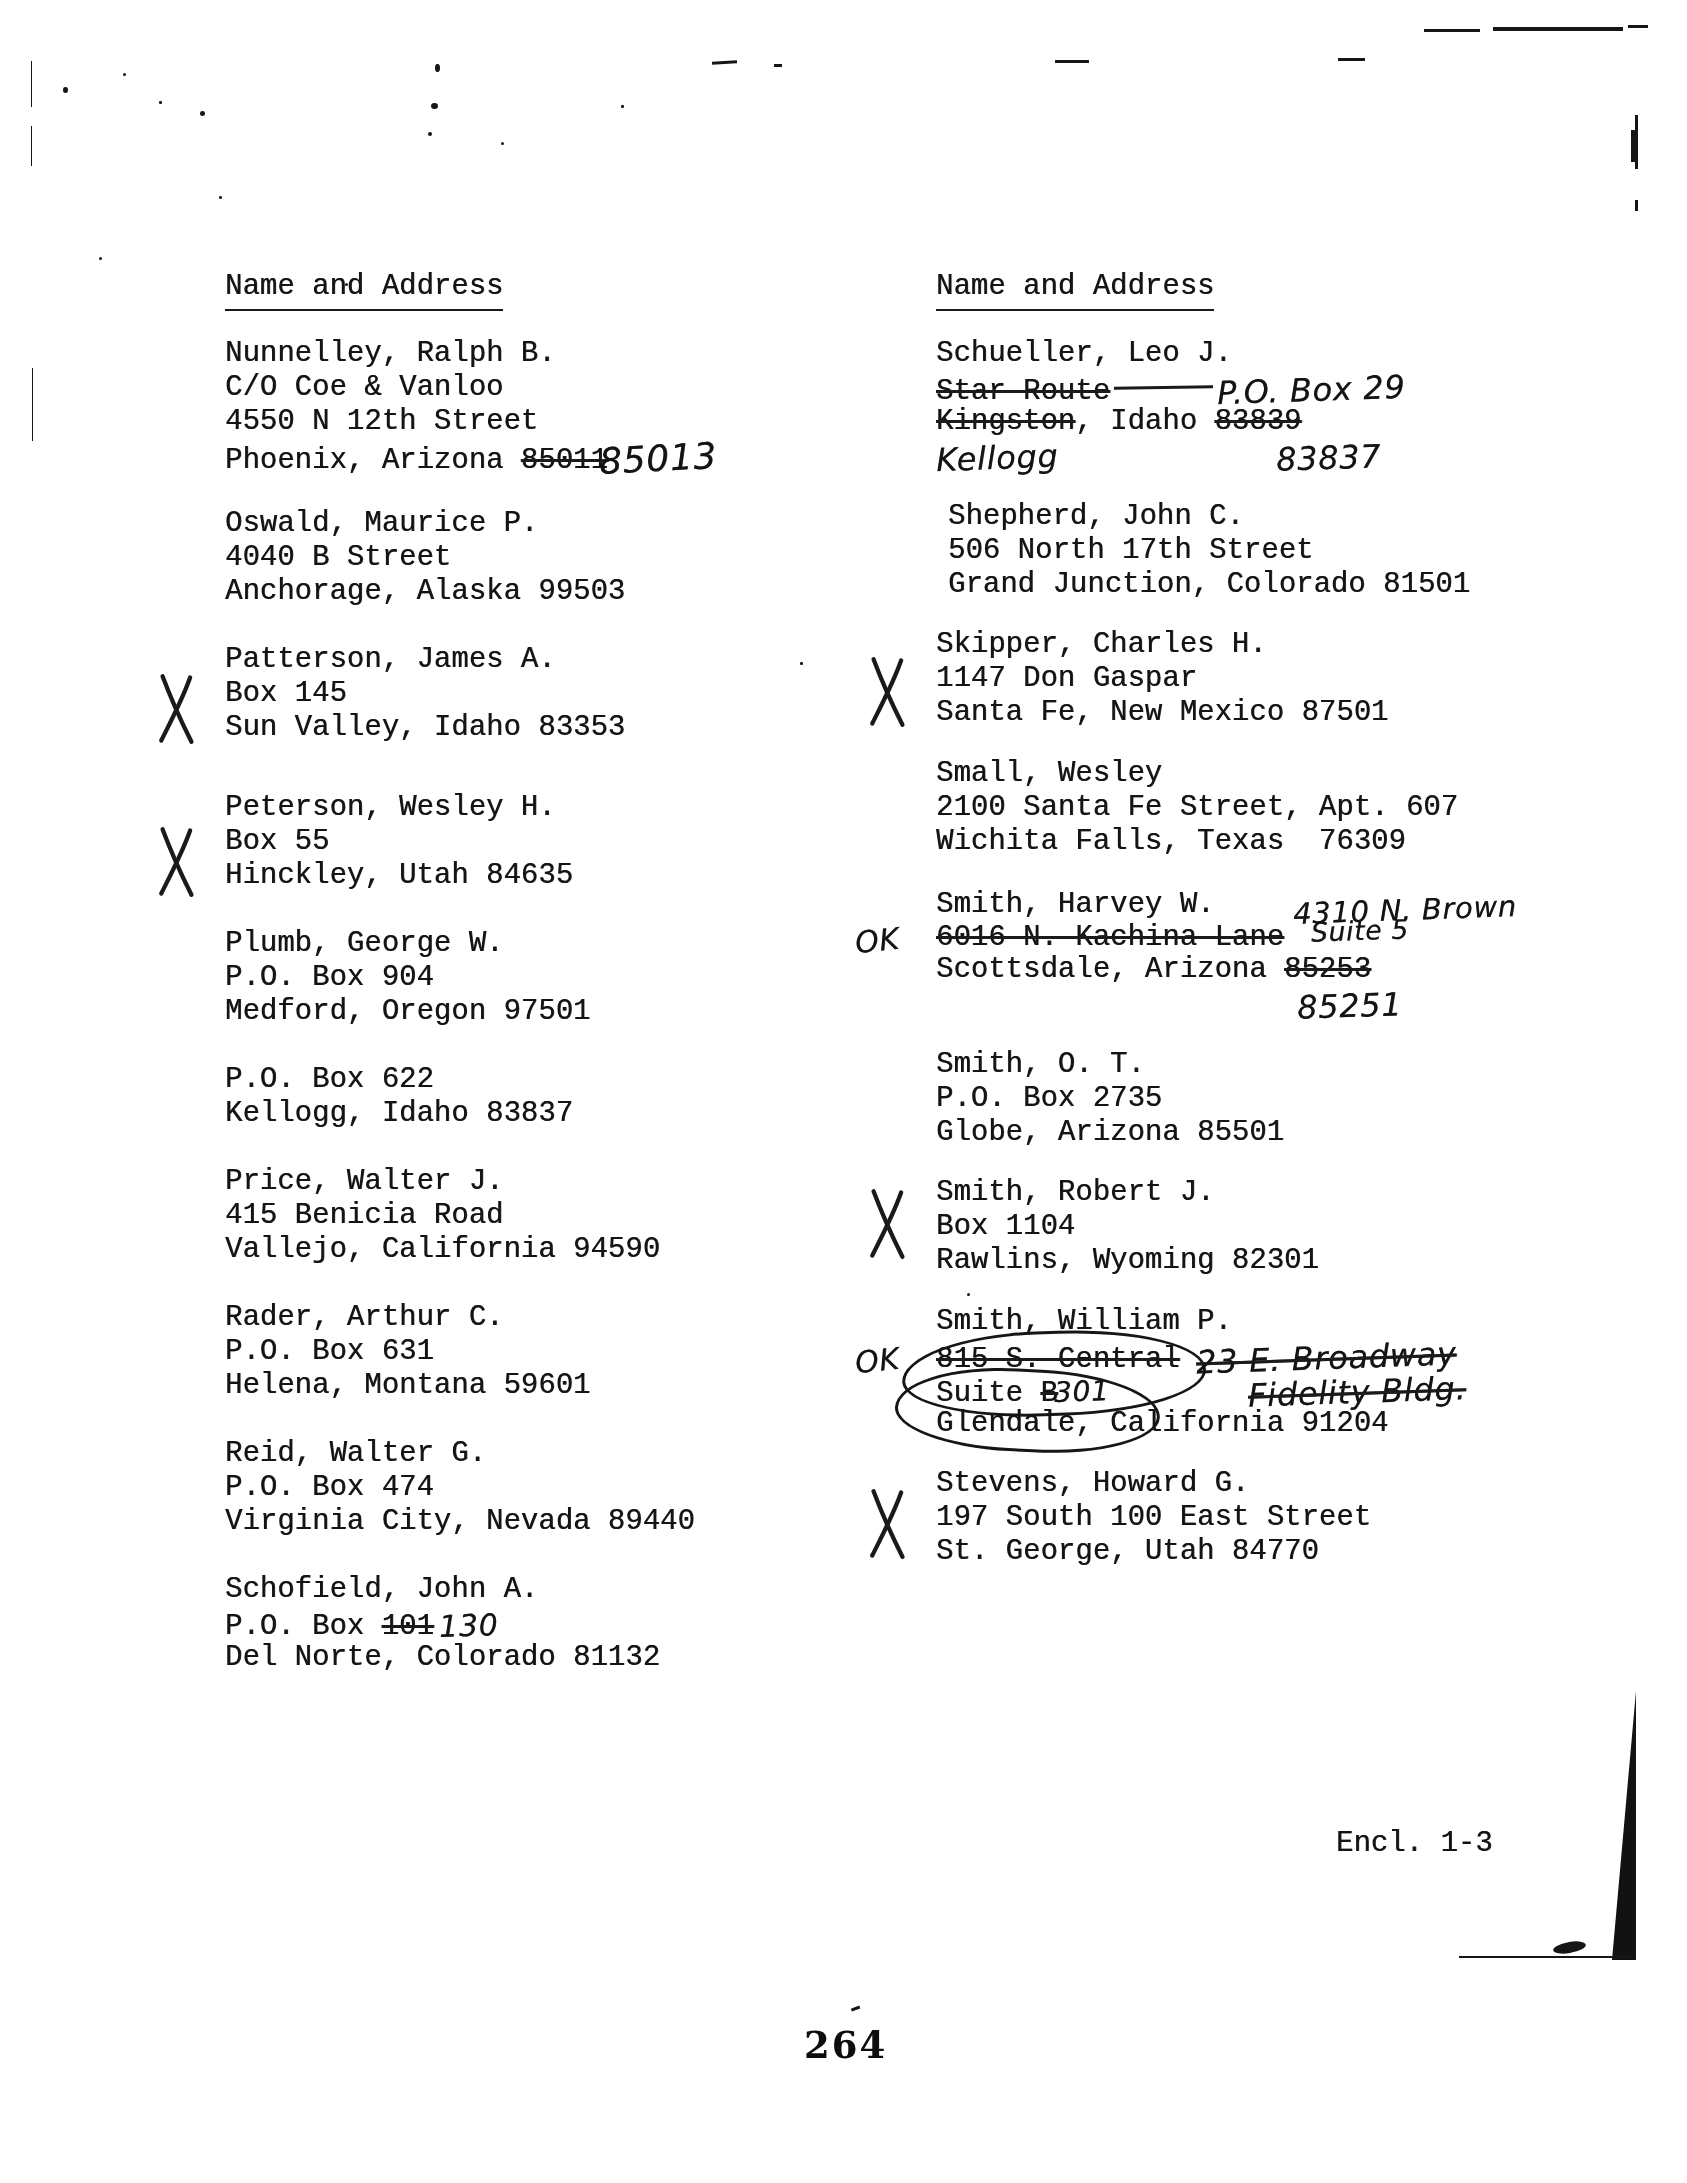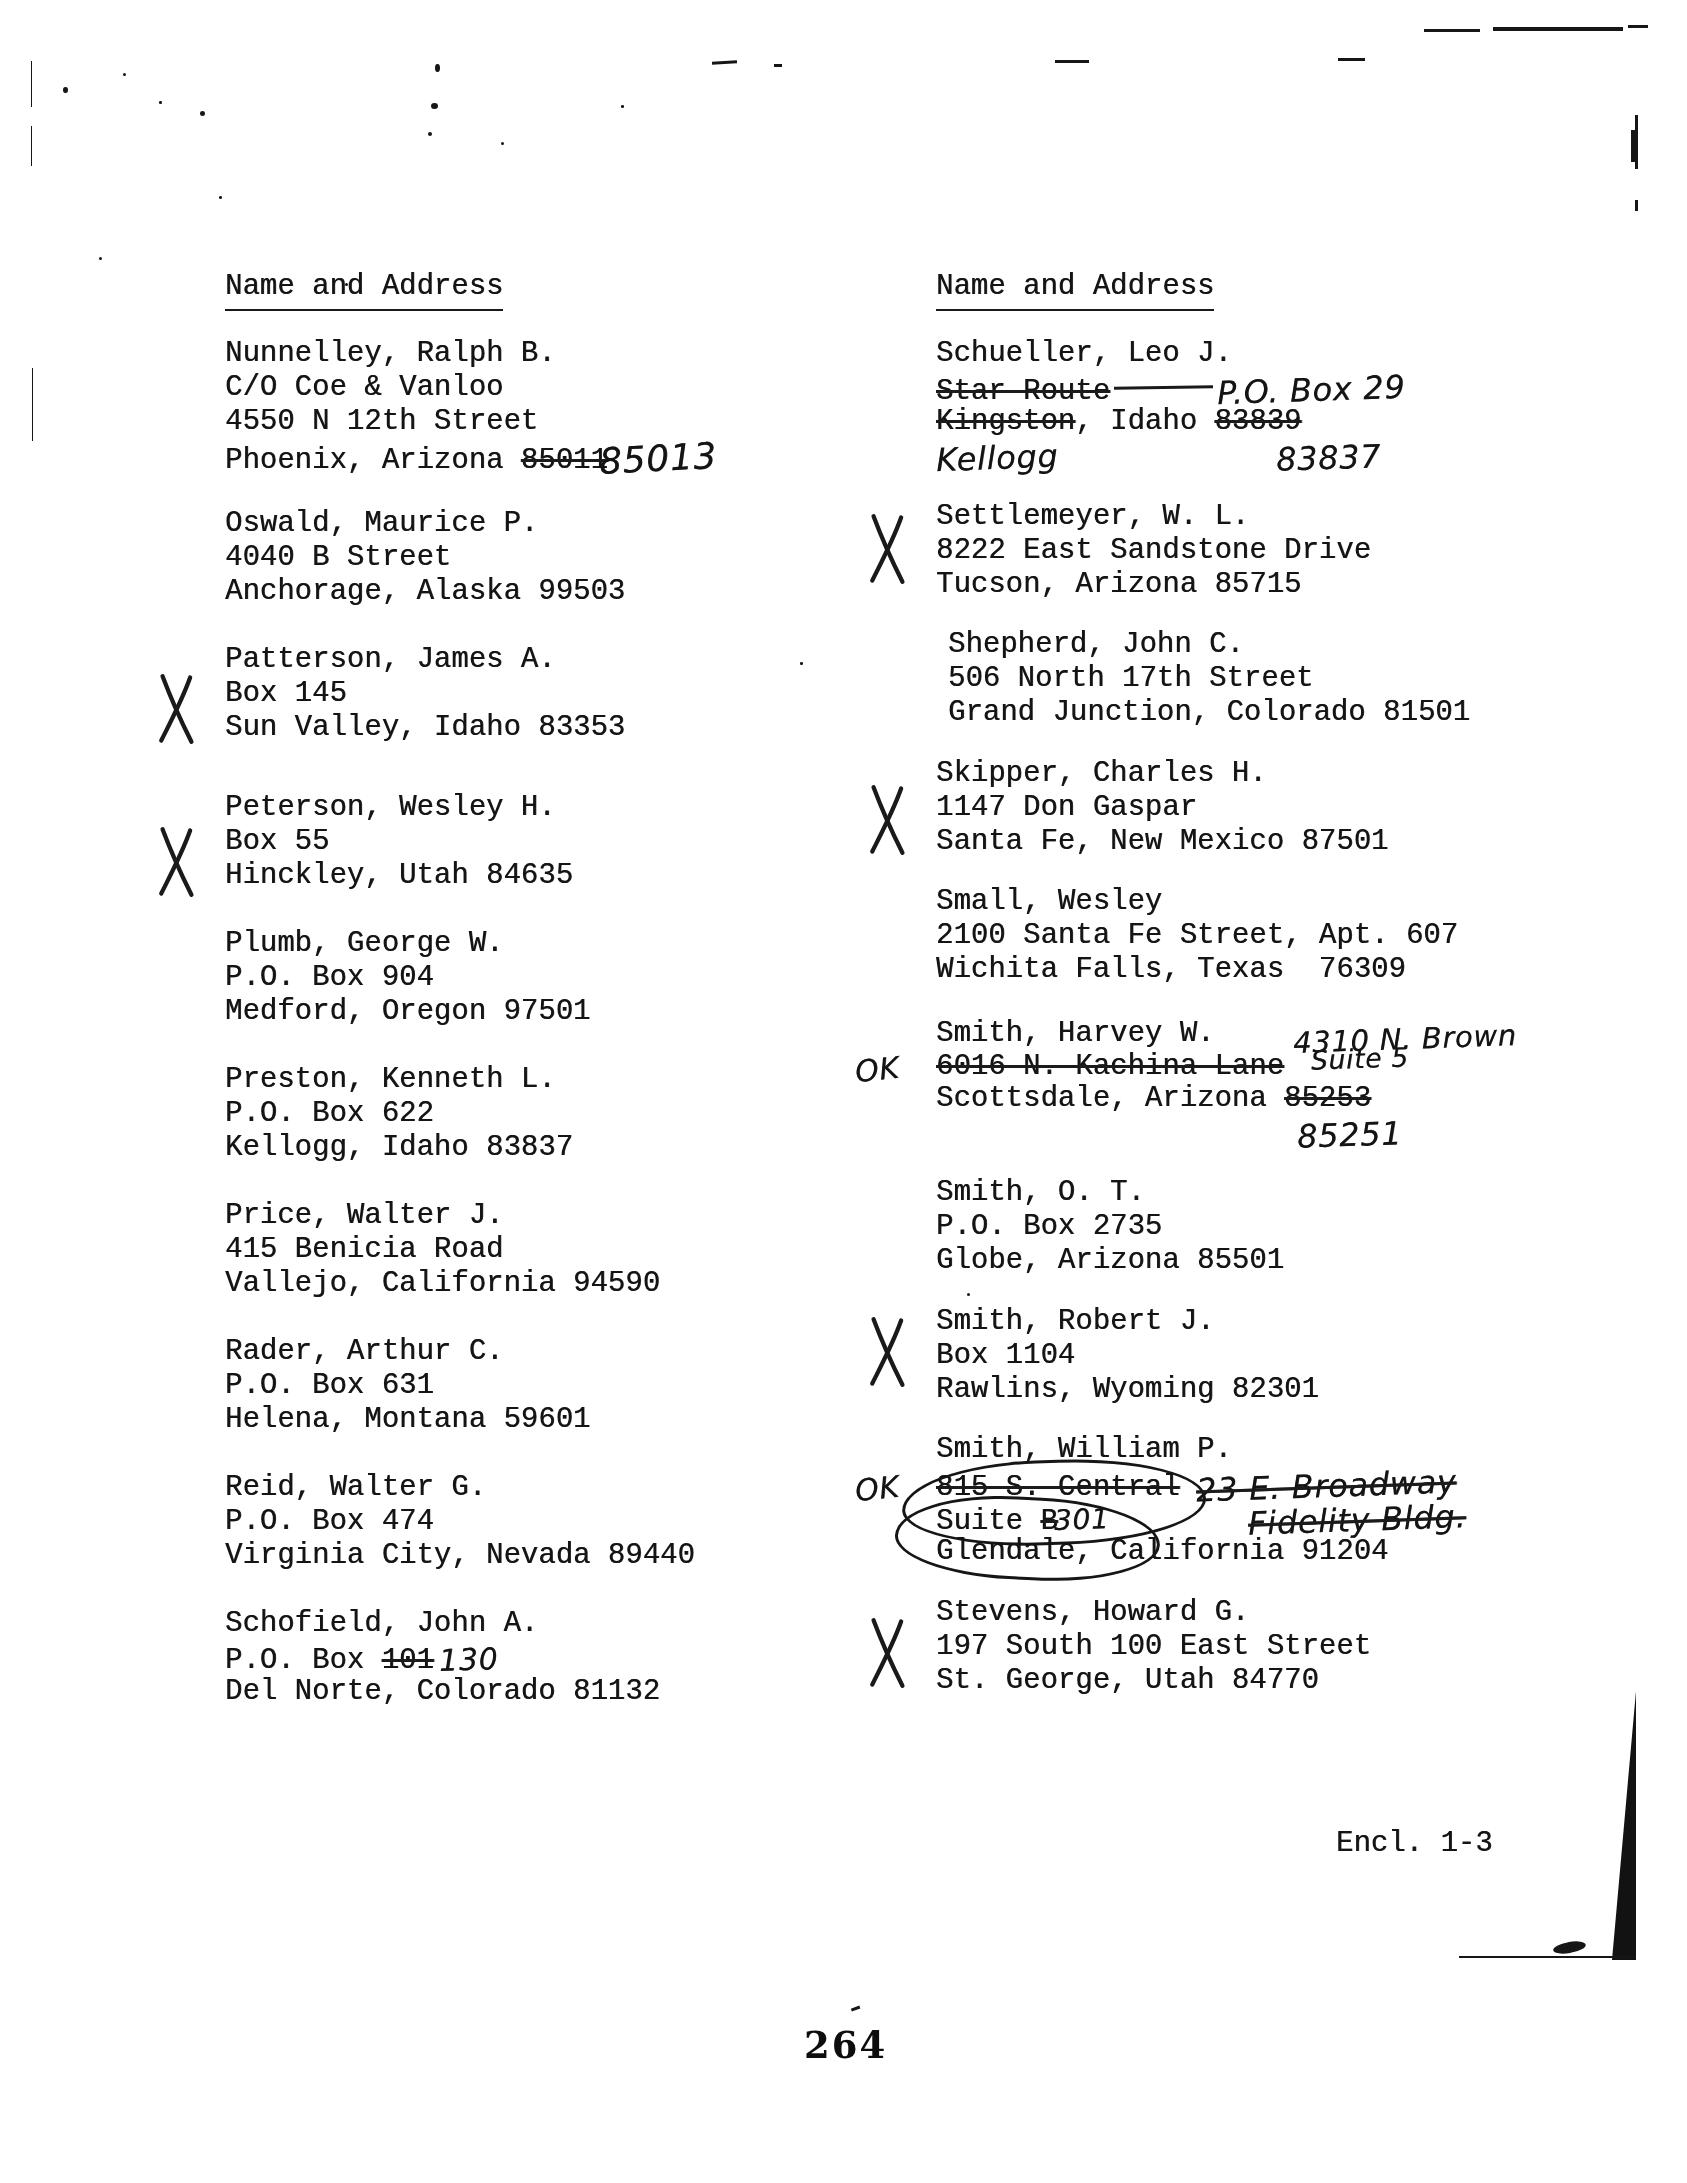--- a/index.html
+++ b/index.html
@@ -84,21 +84,20 @@
         <div class="line"><span class="typed">Peterson, Wesley H.</span></div>
         <div class="line"><span class="typed">Box 55</span></div>
         <div class="line"><span class="typed">Hinckley, Utah 84635</span></div>
       </div>
       <div class="entry" style="margin-bottom: 34px;">
         <div class="line"><span class="typed">Plumb, George W.</span></div>
         <div class="line"><span class="typed">P.O. Box 904</span></div>
         <div class="line"><span class="typed">Medford, Oregon 97501</span></div>
       </div>
       <div class="entry" style="margin-bottom: 34px;">
-        <div class="line"><span class="typed">Preston, Kenneth L.</span></div>
         <div class="line"><span class="typed">P.O. Box 622</span></div>
         <div class="line"><span class="typed">Kellogg, Idaho 83837</span></div>
       </div>
       <div class="entry" style="margin-bottom: 34px;">
         <div class="line"><span class="typed">Price, Walter J.</span></div>
         <div class="line"><span class="typed">415 Benicia Road</span></div>
         <div class="line"><span class="typed">Vallejo, California 94590</span></div>
       </div>
       <div class="entry" style="margin-bottom: 34px;">
         <div class="line"><span class="typed">Rader, Arthur C.</span></div>
@@ -115,29 +114,20 @@
         <div class="line"><span class="typed">P.O. Box </span><span class="typed struck">101</span><span class="hand h-md">130</span></div>
         <div class="line"><span class="typed">Del Norte, Colorado 81132</span></div>
       </div>
     </div>
   <div class="column" id="col-right" style="left:936px;top:337px;">
       <div class="entry" style="margin-bottom: 26.5px;">
         <div class="line"><span class="typed">Schueller, Leo J.</span></div>
         <div class="line"><span class="typed struck">Star Route</span><span class="seg-line" style="width: 99px;"></span><span class="hand">P.O. Box 29</span></div>
         <div class="line"><span class="typed struck">Kingston</span><span class="typed">, Idaho </span><span class="typed struck">83839</span></div>
         <div class="line"><span class="hand">Kellogg</span><span class="seg-space" style="width: 218px;"></span><span class="hand">83837</span></div>
-      </div>
-      <div class="entry" style="margin-bottom: 26.5px;">
-        <svg class="xm" width="42" height="74" viewBox="0 0 64 112" style="top: 12px;">
-          <path d="M10 6 C 22 38, 40 78, 54 106" fill="none" stroke="#1a1a1a" stroke-width="6.5" stroke-linecap="round"></path>
-          <path d="M52 8 C 40 42, 22 76, 8 104" fill="none" stroke="#1a1a1a" stroke-width="6.5" stroke-linecap="round"></path>
-        </svg>
-        <div class="line"><span class="typed">Settlemeyer, W. L.</span></div>
-        <div class="line"><span class="typed">8222 East Sandstone Drive</span></div>
-        <div class="line"><span class="typed">Tucson, Arizona 85715</span></div>
       </div>
       <div class="entry" style="margin-bottom: 26.5px; margin-left: 12px;">
         <div class="line"><span class="typed">Shepherd, John C.</span></div>
         <div class="line"><span class="typed">506 North 17th Street</span></div>
         <div class="line"><span class="typed">Grand Junction, Colorado 81501</span></div>
       </div>
       <div class="entry" style="margin-bottom: 26.5px;">
         <svg class="xm" width="42" height="74" viewBox="0 0 64 112" style="top: 26.5px;">
           <path d="M10 6 C 22 38, 40 78, 54 106" fill="none" stroke="#1a1a1a" stroke-width="6.5" stroke-linecap="round"></path>
           <path d="M52 8 C 40 42, 22 76, 8 104" fill="none" stroke="#1a1a1a" stroke-width="6.5" stroke-linecap="round"></path>

